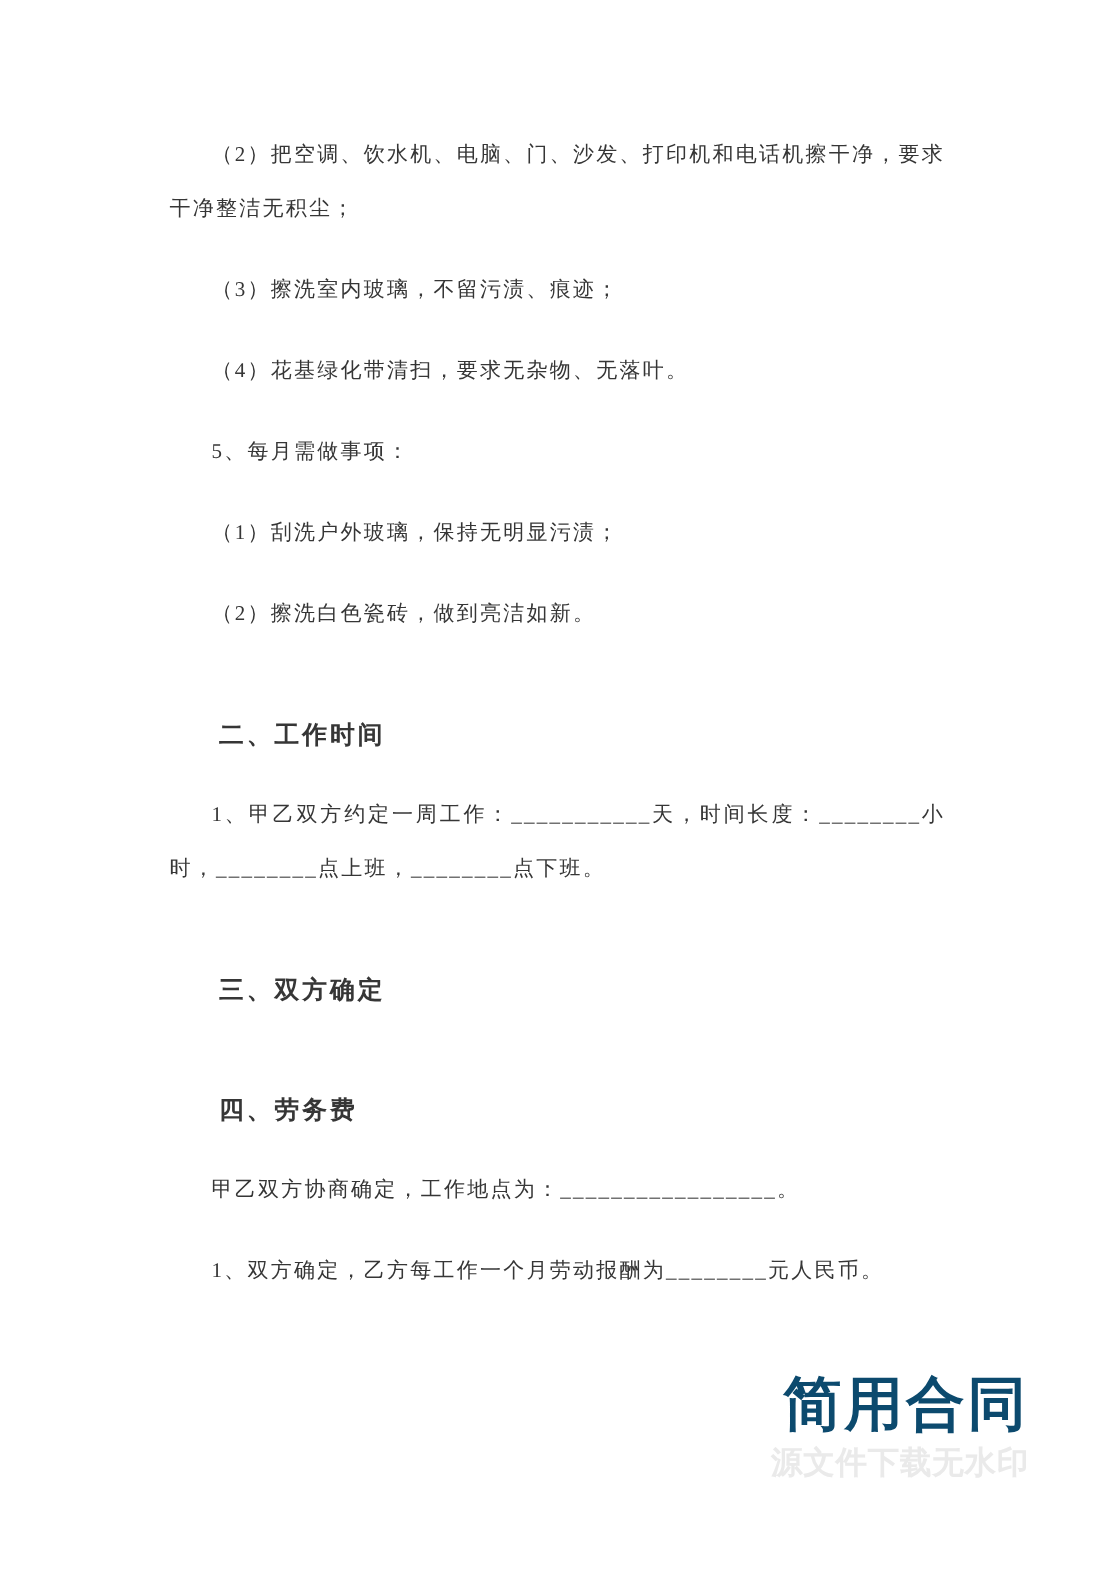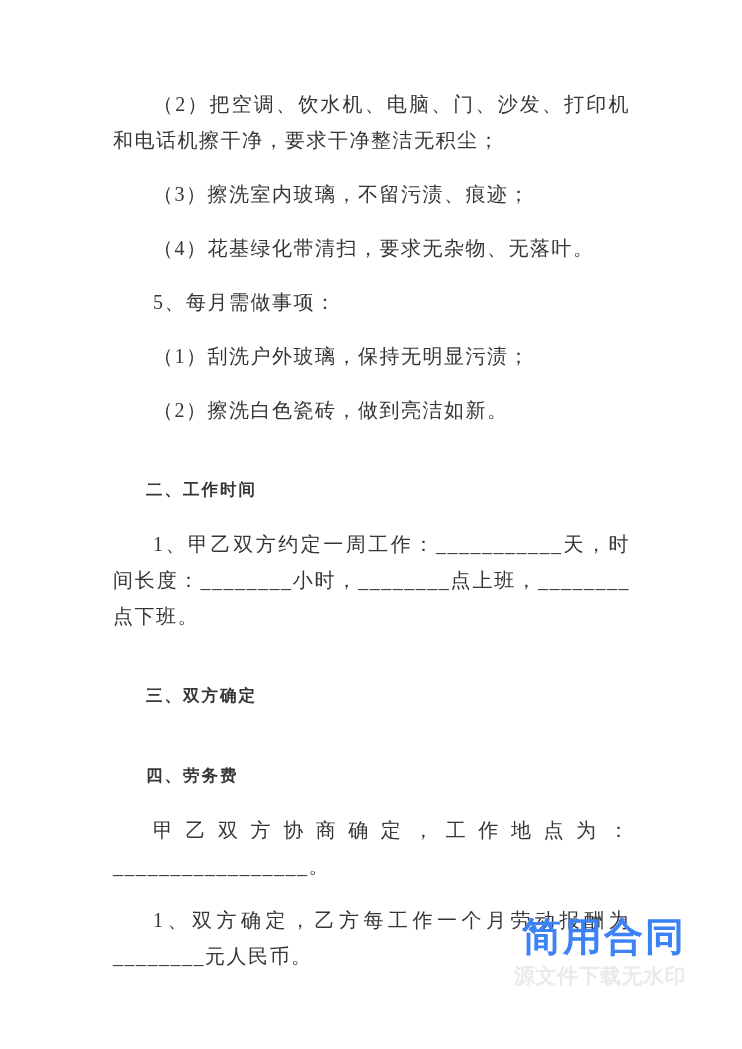--- a/index.html
+++ b/index.html
@@ -17,21 +17,21 @@
     font-family: "Liberation Serif", "DejaVu Serif", serif;
   }
   .content {
     position: absolute;
     top: 86px;
     left: 113px;
     right: 112px;
     color: #363636;
   }
   .block {
-    font-size: 20px;
+    font-size: 14px;
     line-height: 36px;
     letter-spacing: 1.5px;
     margin: 0 0 18px 0;
     text-indent: 2em;
     text-align: justify;
     text-justify: inter-character;
   }
   .block.heading {
     font-weight: bold;
     font-size: 16.5px;
@@ -48,21 +48,21 @@
     text-align: right;
     font-family: "Liberation Sans", "DejaVu Sans", sans-serif;
     user-select: none;
     pointer-events: none;
   }
   .watermark .wm-title {
     font-size: 39px;
     font-weight: 900;
     line-height: 42px;
     letter-spacing: 2px;
-    color: #3b82f6;
+    color: #0c4a6e;
   }
   .watermark .wm-subtitle {
     margin-top: 7px;
     font-size: 21px;
     font-weight: 900;
     line-height: 22px;
     letter-spacing: 0.5px;
     color: #eaeaea;
   }
 </style>

